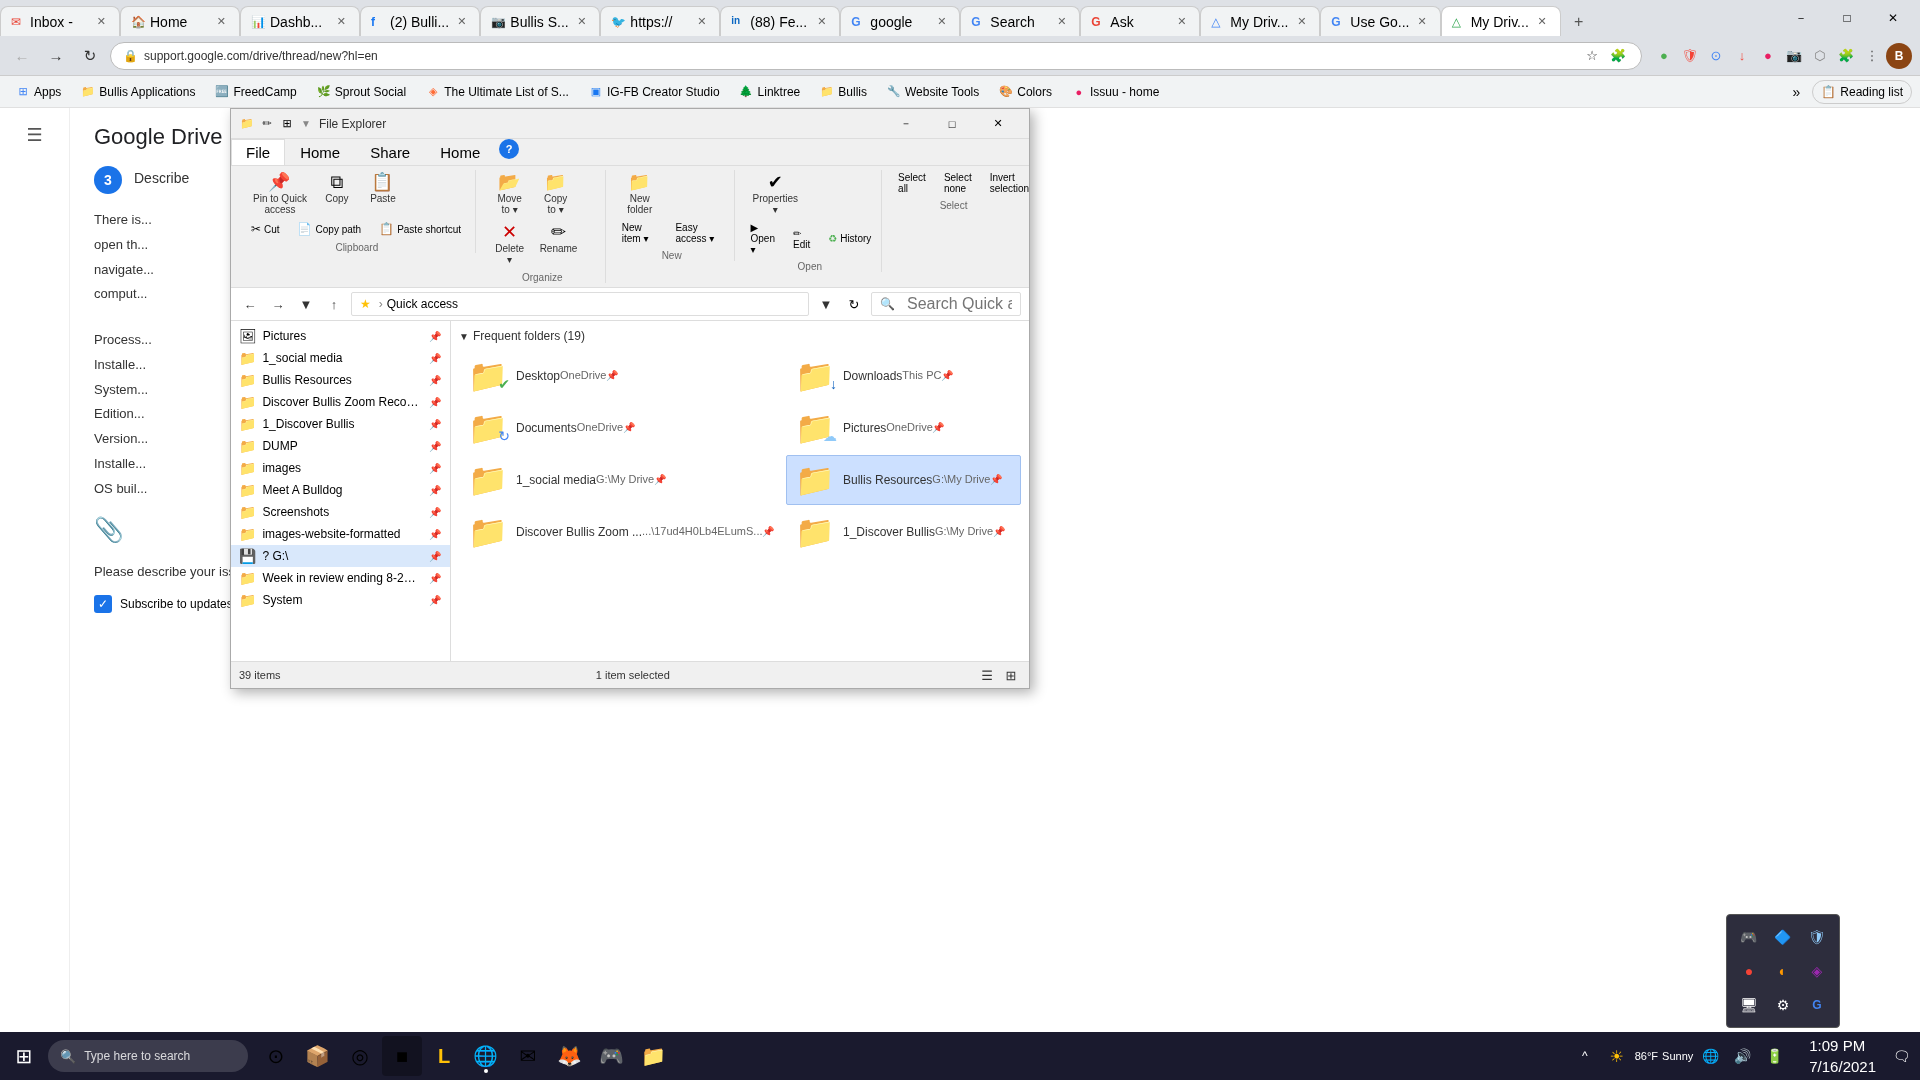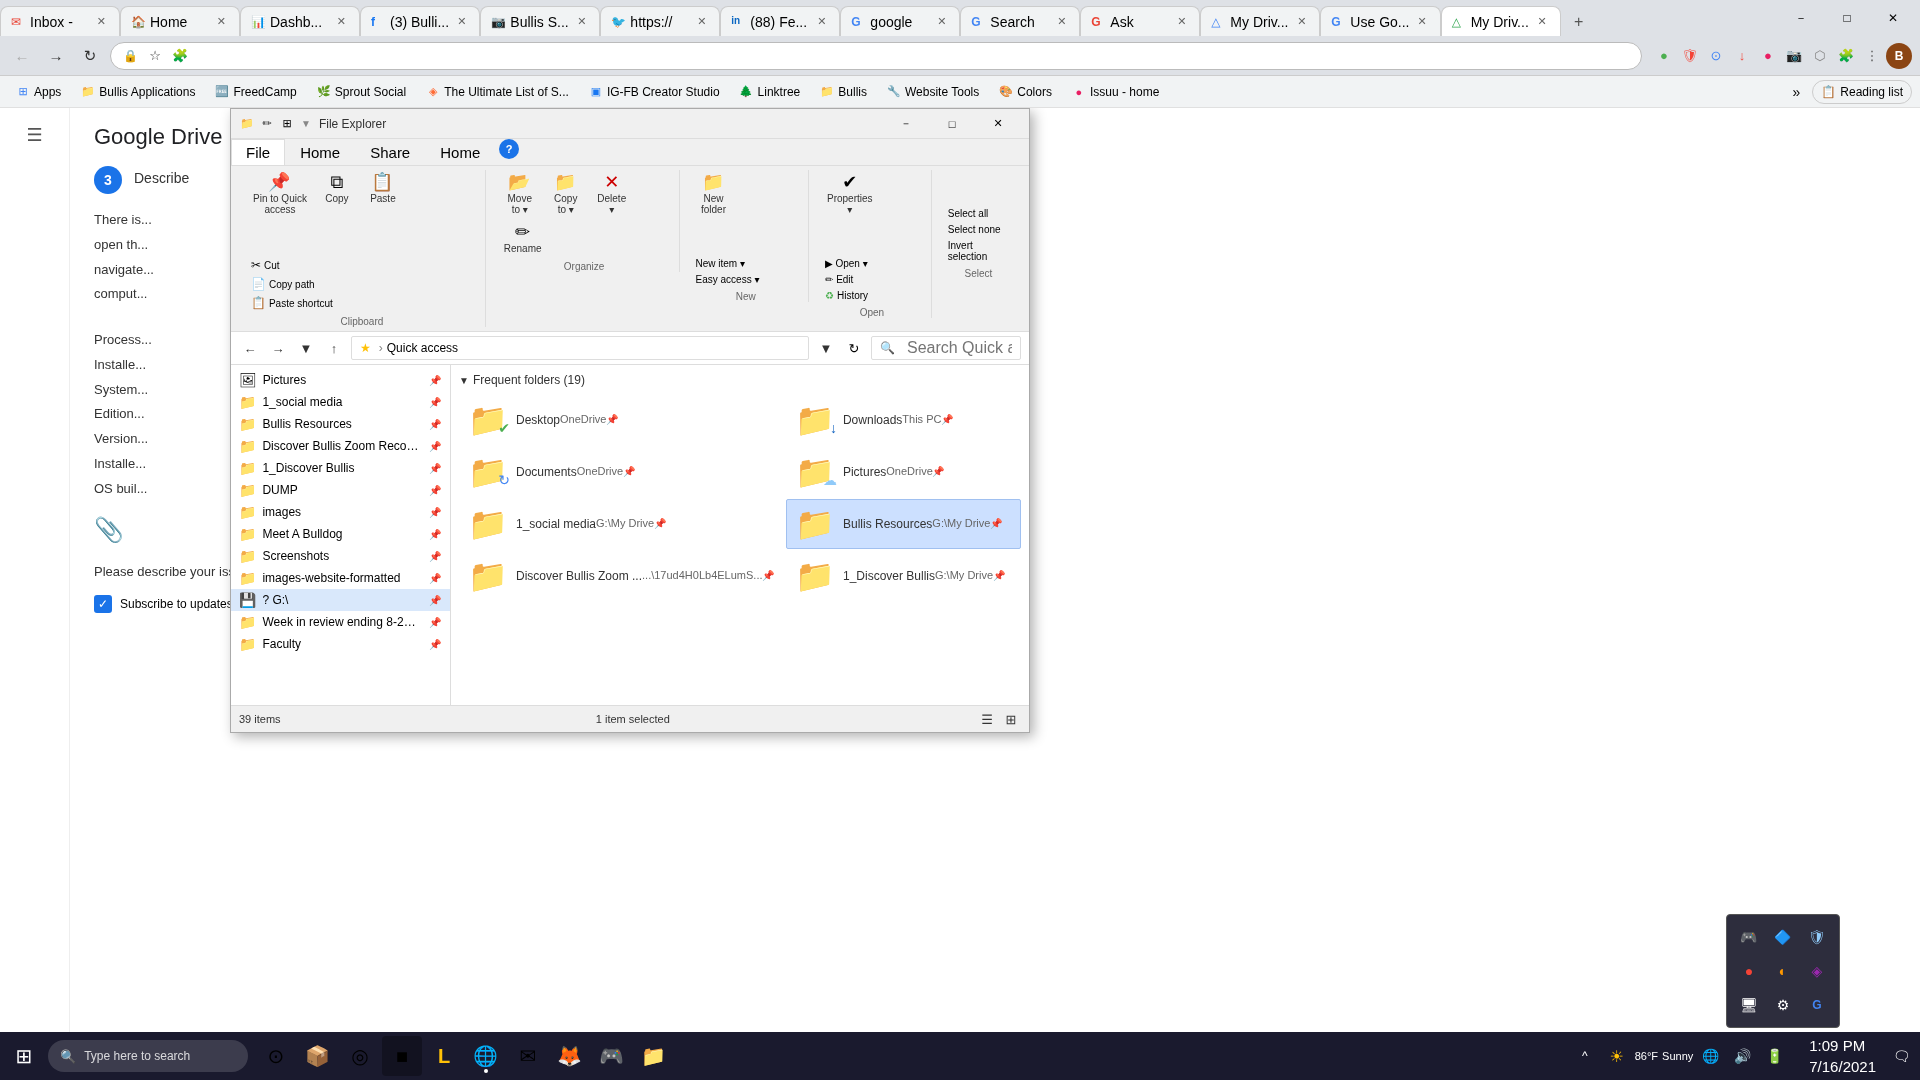--- a/index.html
+++ b/index.html
@@ -74,21 +74,21 @@
     .fe-ribbon-content { padding: 4px 8px; display: flex; gap: 4px; align-items: flex-start; min-height: 72px; }
     .fe-ribbon-group { display: flex; flex-direction: column; align-items: flex-start; border-right: 1px solid #ddd; padding: 0 8px; gap: 2px; min-width: 60px; }
     .fe-ribbon-group:last-child { border-right: none; }
     .fe-ribbon-group-label { font-size: 10px; color: #666; text-align: center; width: 100%; margin-top: 2px; }
     .fe-ribbon-actions { display: flex; gap: 2px; align-items: flex-start; flex-wrap: wrap; }
     .fe-btn { display: flex; flex-direction: column; align-items: center; padding: 3px 6px; cursor: pointer; border-radius: 3px; font-size: 10px; gap: 2px; min-width: 44px; }
     .fe-btn-icon { font-size: 18px; line-height: 1; }
     .fe-btn-label { font-size: 10px; color: #333; text-align: center; }
     .fe-btn-small { display: flex; align-items: center; gap: 3px; padding: 2px 4px; cursor: pointer; border-radius: 2px; font-size: 10px; }
     .fe-btn-small-icon { font-size: 12px; }
-    .fe-ribbon-col { display: flex; flex-direction: column; gap: 1px; margin-top: 36px; }
+    .fe-ribbon-col { display: flex; flex-direction: row; gap: 10px; }
 
     
     .fe-addressbar { display: flex; align-items: center; gap: 6px; padding: 4px 8px; border-bottom: 1px solid #ddd; background: #fff; }
     .fe-nav-btn { width: 22px; height: 22px; border: none; background: transparent; cursor: pointer; font-size: 13px; color: #333; display: flex; align-items: center; justify-content: center; border-radius: 3px; }
     .fe-breadcrumb { flex: 1; height: 24px; border: 1px solid #ddd; border-radius: 2px; display: flex; align-items: center; padding: 0 8px; font-size: 12px; background: #fff; }
     .fe-breadcrumb-arrow { margin: 0 4px; color: #888; }
     .fe-refresh-btn { width: 22px; height: 22px; display: flex; align-items: center; justify-content: center; cursor: pointer; font-size: 13px; border-radius: 3px; }
     .fe-search-box { width: 150px; height: 24px; border: 1px solid #ddd; border-radius: 2px; display: flex; align-items: center; padding: 0 8px; gap: 4px; background: #fff; }
     .fe-search-input { border: none; outline: none; font-size: 16px; width: 100%; background: transparent; margin-left: 8px; }
 
@@ -164,21 +164,21 @@
       <span class="tab-title">Home</span>
       <span class="tab-close">✕</span>
     </div>
     <div class="tab">
       <span class="tab-favicon">📊</span>
       <span class="tab-title">Dashb...</span>
       <span class="tab-close">✕</span>
     </div>
     <div class="tab">
       <span class="tab-favicon" style="color:#1877F2;font-weight:bold;">f</span>
-      <span class="tab-title">(3) Bulli...</span>
+      <span class="tab-title">(2) Bulli...</span>
       <span class="tab-close">✕</span>
     </div>
     <div class="tab">
       <span class="tab-favicon">📷</span>
       <span class="tab-title">Bullis S...</span>
       <span class="tab-close">✕</span>
     </div>
     <div class="tab">
       <span class="tab-favicon" style="color:#1DA1F2;">🐦</span>
       <span class="tab-title">https://</span>
@@ -227,20 +227,21 @@
       <div class="win-btn close">✕</div>
     </div>
   </div>
 
   <div class="address-bar-row">
     <button class="nav-btn" disabled="">←</button>
     <button class="nav-btn">→</button>
     <button class="nav-btn">↻</button>
     <div class="address-box">
       <span class="address-lock">🔒</span>
+      <span class="address-text">support.google.com/drive/thread/new?hl=en</span>
       <div class="address-icons">
         <span class="addr-icon">☆</span>
         <span class="addr-icon">🧩</span>
       </div>
     </div>
     <div class="browser-ext-icons">
       <div class="ext-icon" style="color:#4CAF50;">●</div>
       <div class="ext-icon" style="color:#F44336;">🛡</div>
       <div class="ext-icon" style="color:#4285F4;">⊙</div>
       <div class="ext-icon" style="color:#F44336;">↓</div>
@@ -566,21 +567,21 @@
           <span class="fe-sidebar-label">? G:\</span>
           <span class="fe-sidebar-pin">📌</span>
         </div>
         <div class="fe-sidebar-item">
           <span class="fe-sidebar-icon">📁</span>
           <span class="fe-sidebar-label">Week in review ending 8-28-20</span>
           <span class="fe-sidebar-pin">📌</span>
         </div>
         <div class="fe-sidebar-item">
           <span class="fe-sidebar-icon">📁</span>
-          <span class="fe-sidebar-label">Faculty</span>
+          <span class="fe-sidebar-label">System</span>
           <span class="fe-sidebar-pin">📌</span>
         </div>
       </div>
 
       <div class="fe-main">
         <div class="fe-section-header">
           <span class="fe-section-arrow">▼</span>
           <span>Frequent folders (19)</span>
         </div>
         <div class="fe-folder-grid">

